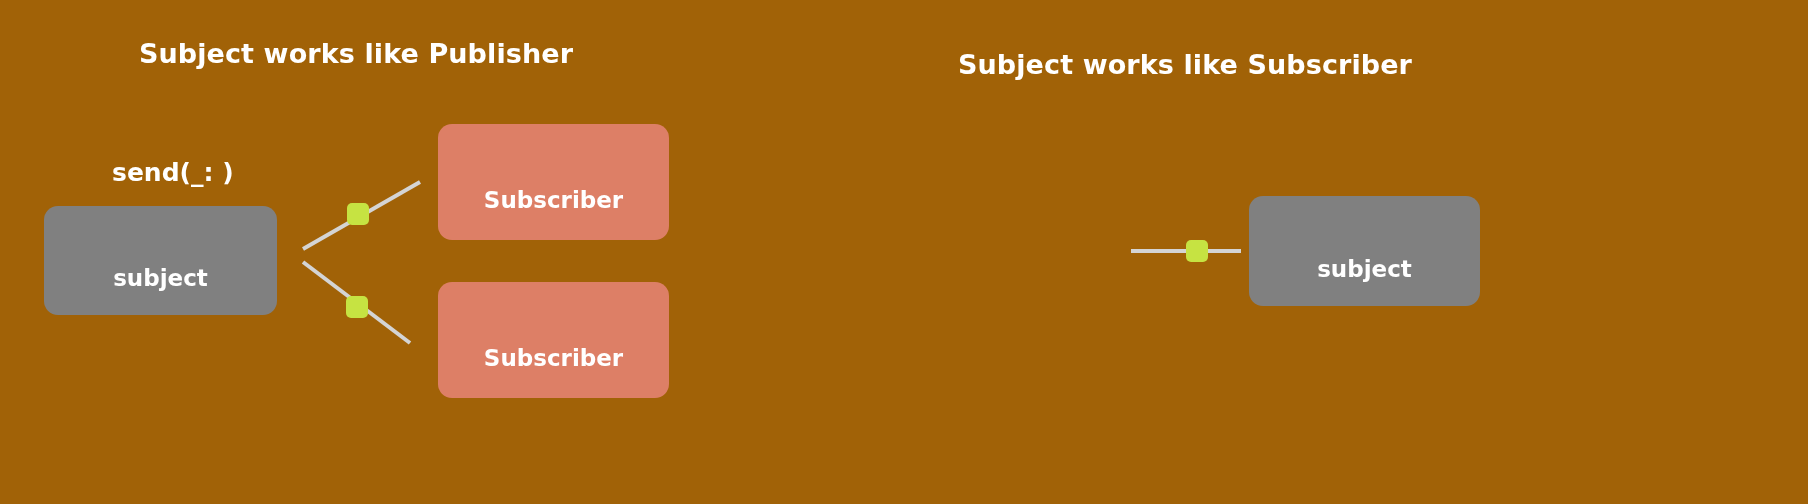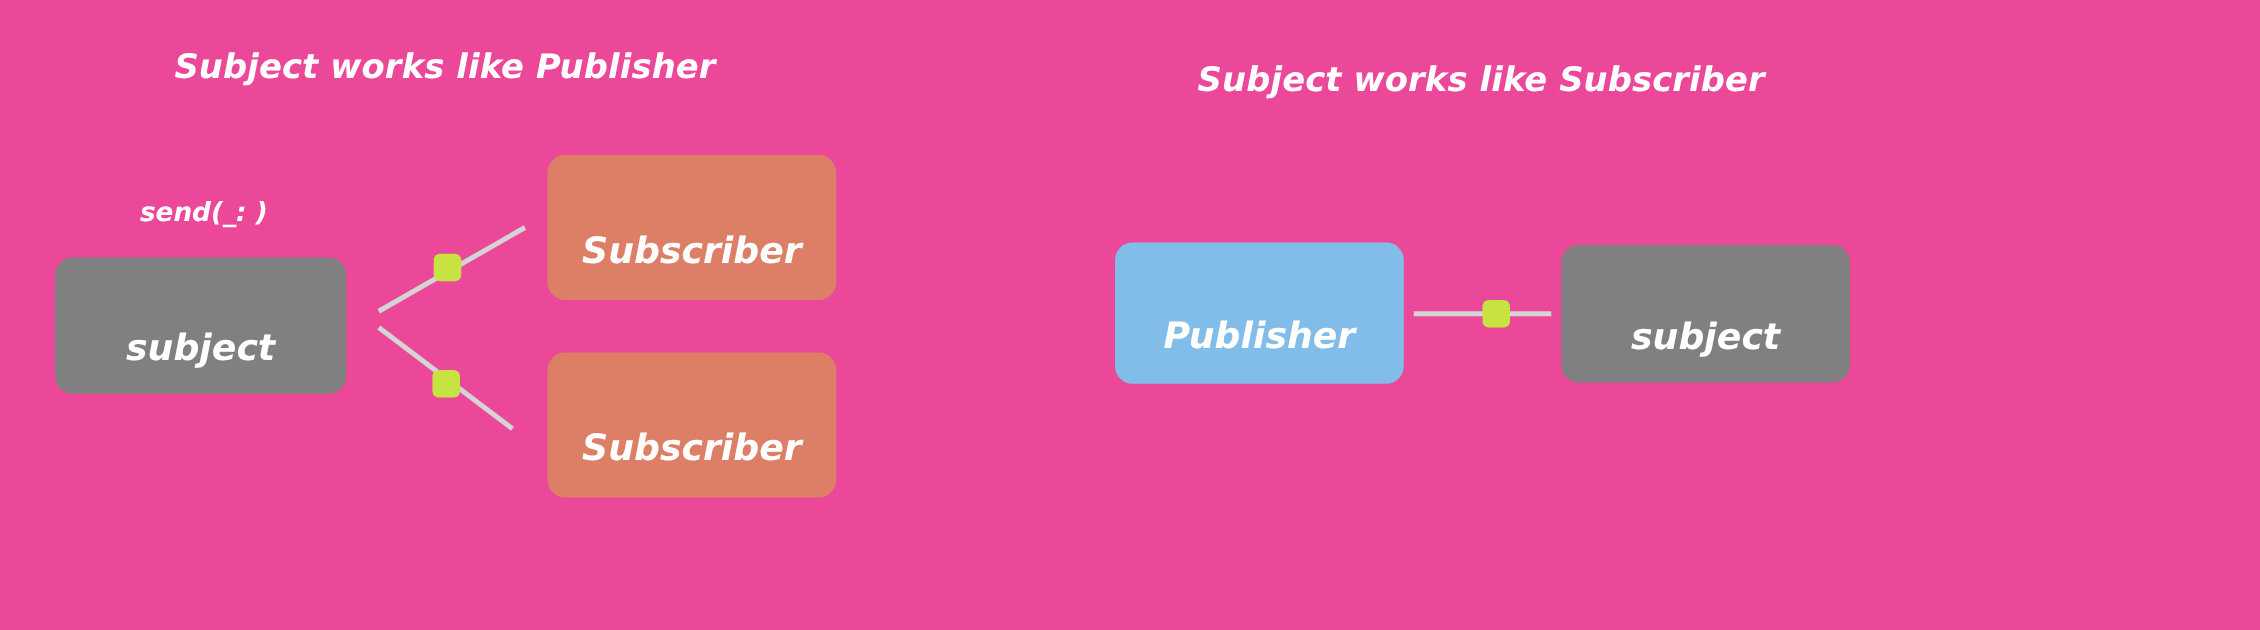--- a/index.html
+++ b/index.html
@@ -35,34 +35,34 @@
     position: absolute;
     box-sizing: border-box;
     border-radius: 14px;
     display: flex;
     align-items: center;
     justify-content: center;
   }
   .node-label {
     color: #ffffff;
     font-weight: bold;
-    font-size: 29px;
+    font-size: 23px;
     line-height: 1;
     white-space: nowrap;
     text-align: center;
   }
   
   .node-label.lower { position: relative; top: 18px; }
 
   
   .annotation {
     position: absolute;
     color: #ffffff;
     font-weight: bold;
-    font-size: 21px;
+    font-size: 25px;
     line-height: 1;
     white-space: nowrap;
   }
   .joint {
     position: absolute;
     background: #c6e342;
     border-radius: 5px;
   }
 
   svg.edge-layer {
@@ -70,21 +70,21 @@
     left: 0;
     top: 0;
     width: 1808px;
     height: 504px;
     overflow: visible;
   }
 </style>
 </head>
 <body>
 
-<div id="canvas" style="width: 1808px; height: 504px; background: #ec4899; font-style: italic;">
+<div id="canvas" style="width: 1808px; height: 504px; background: #a16207;">
     <div class="panel-title" style="left: 356px; top: 40px;">Subject works like Publisher</div>
     <svg class="edge-layer">
       <line x1="303" y1="249" x2="420" y2="182" stroke="#d4d4d4" stroke-width="4" stroke-linecap="butt"></line>
       <line x1="303" y1="262" x2="410" y2="343" stroke="#d4d4d4" stroke-width="4" stroke-linecap="butt"></line>
     </svg>
     <div class="node" style="left: 44px; top: 206px; width: 233px; height: 109px; background: rgb(128, 128, 128);">
       <span class="node-label lower">subject</span>
     </div>
     <div class="node" style="left: 438px; top: 124px; width: 231px; height: 116px; background: rgb(221, 127, 102);">
       <span class="node-label lower">Subscriber</span>
@@ -92,20 +92,17 @@
     <div class="node" style="left: 438px; top: 282px; width: 231px; height: 116px; background: rgb(221, 127, 102);">
       <span class="node-label lower">Subscriber</span>
     </div>
     <div class="joint" style="left: 347px; top: 203px; width: 22px; height: 22px; background: rgb(198, 227, 66);"></div>
     <div class="joint" style="left: 346px; top: 296px; width: 22px; height: 22px; background: rgb(198, 227, 66);"></div>
     <div class="annotation" style="left: 112px; top: 160px;">send(_: )</div>
     <div class="panel-title" style="left: 1185px; top: 40px; margin-top: 11px;">Subject works like Subscriber</div>
     <svg class="edge-layer">
       <line x1="1131" y1="251" x2="1241" y2="251" stroke="#d4d4d4" stroke-width="4" stroke-linecap="butt"></line>
     </svg>
-    <div class="node" style="left: 892px; top: 194px; width: 231px; height: 113px; background: rgb(130, 188, 232);">
-      <span class="node-label lower">Publisher</span>
-    </div>
     <div class="node" style="left: 1249px; top: 196px; width: 231px; height: 110px; background: rgb(128, 128, 128);">
       <span class="node-label lower">subject</span>
     </div>
     <div class="joint" style="left: 1186px; top: 240px; width: 22px; height: 22px; background: rgb(198, 227, 66);"></div>
   </div>
 
 </body></html>

